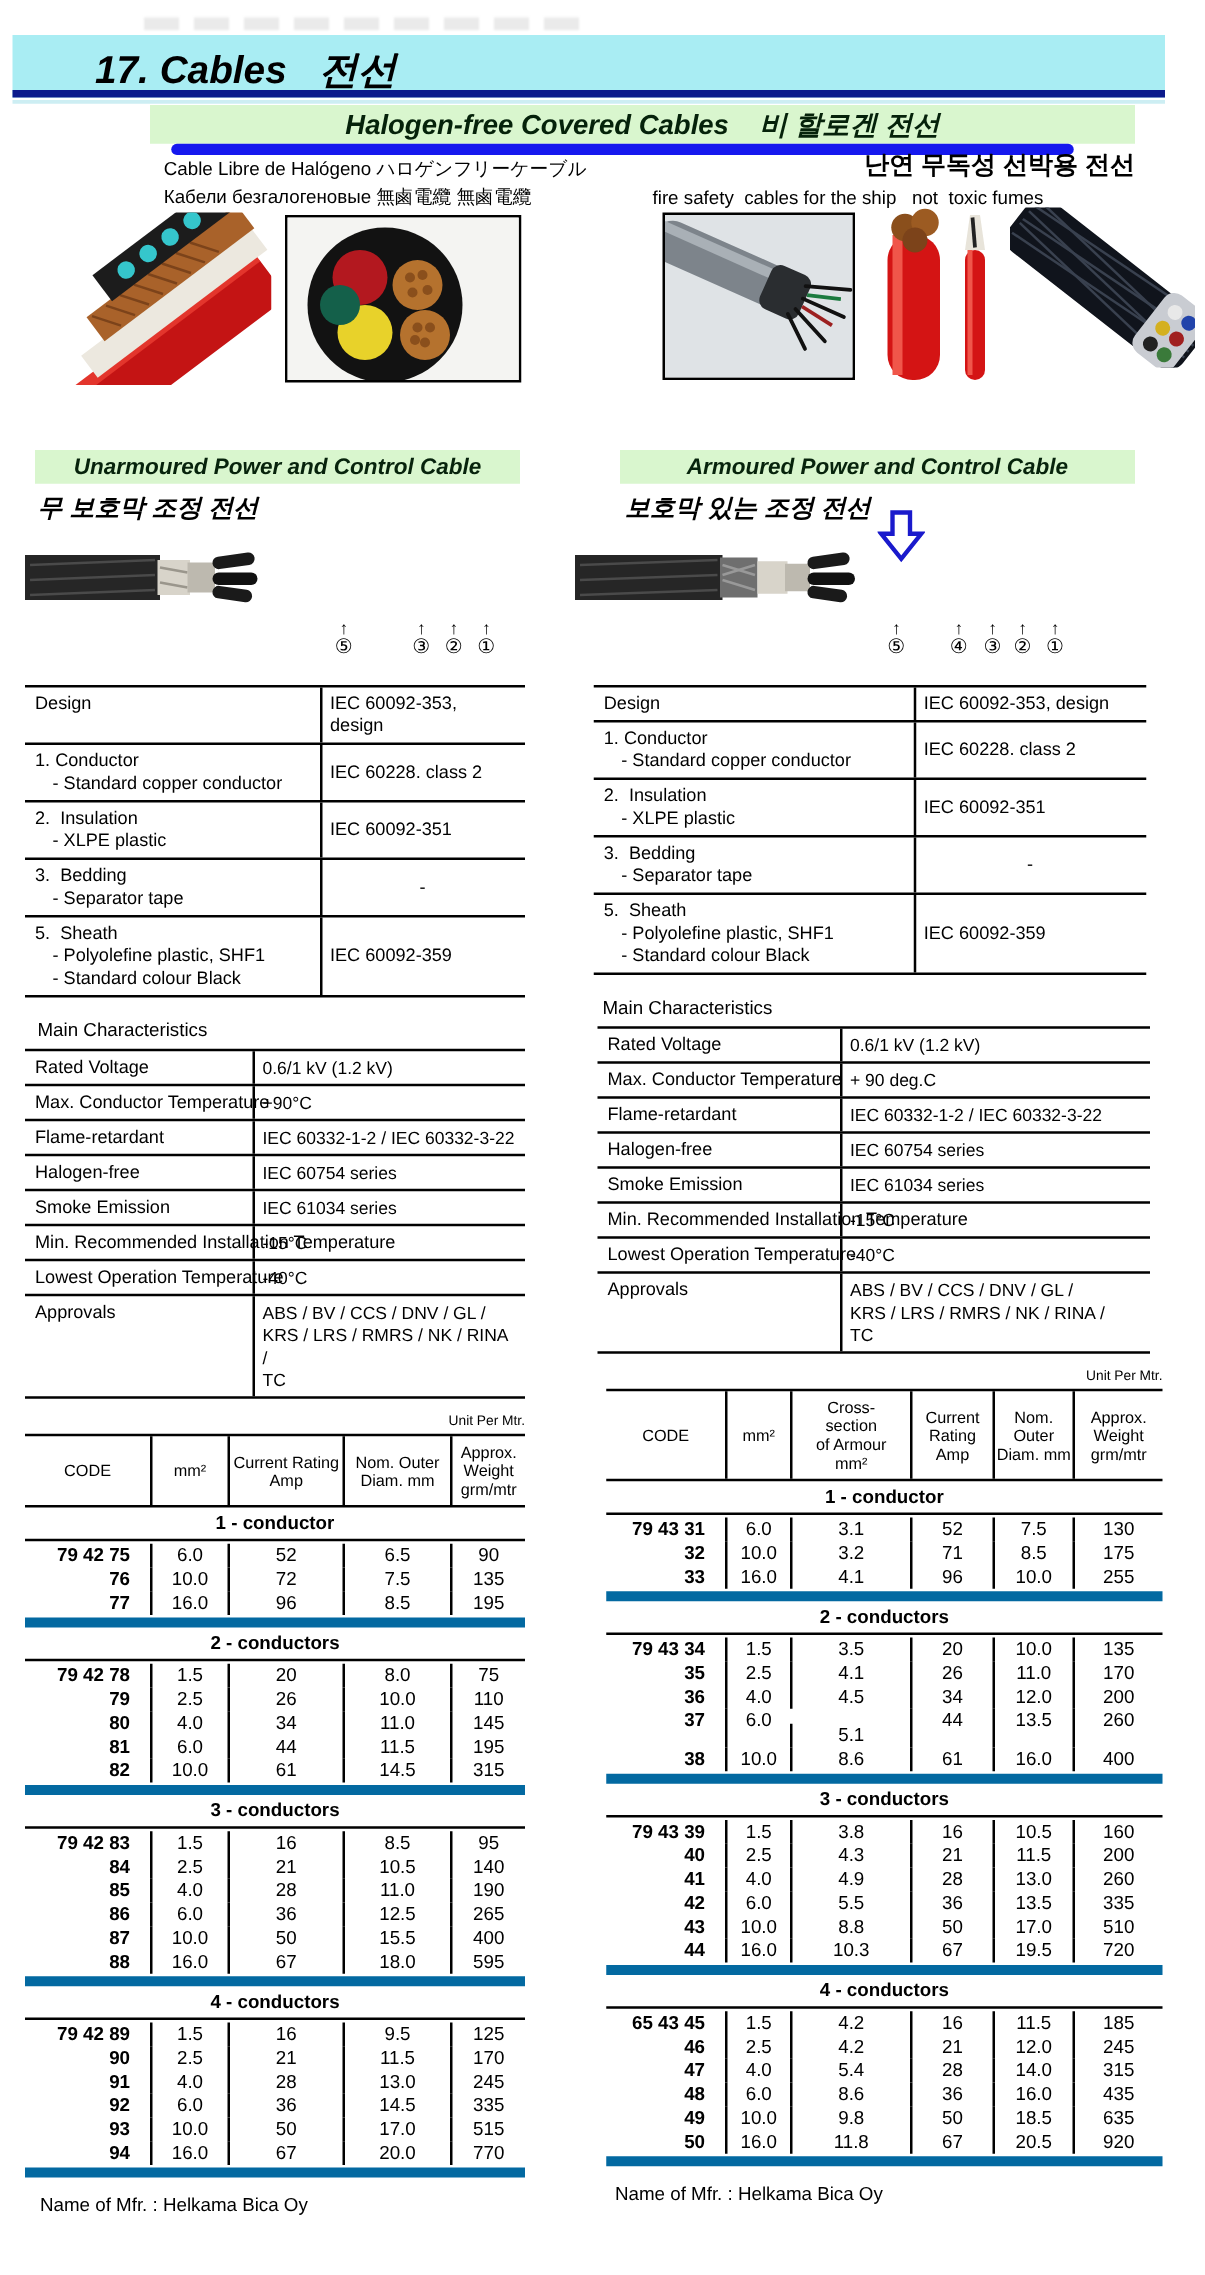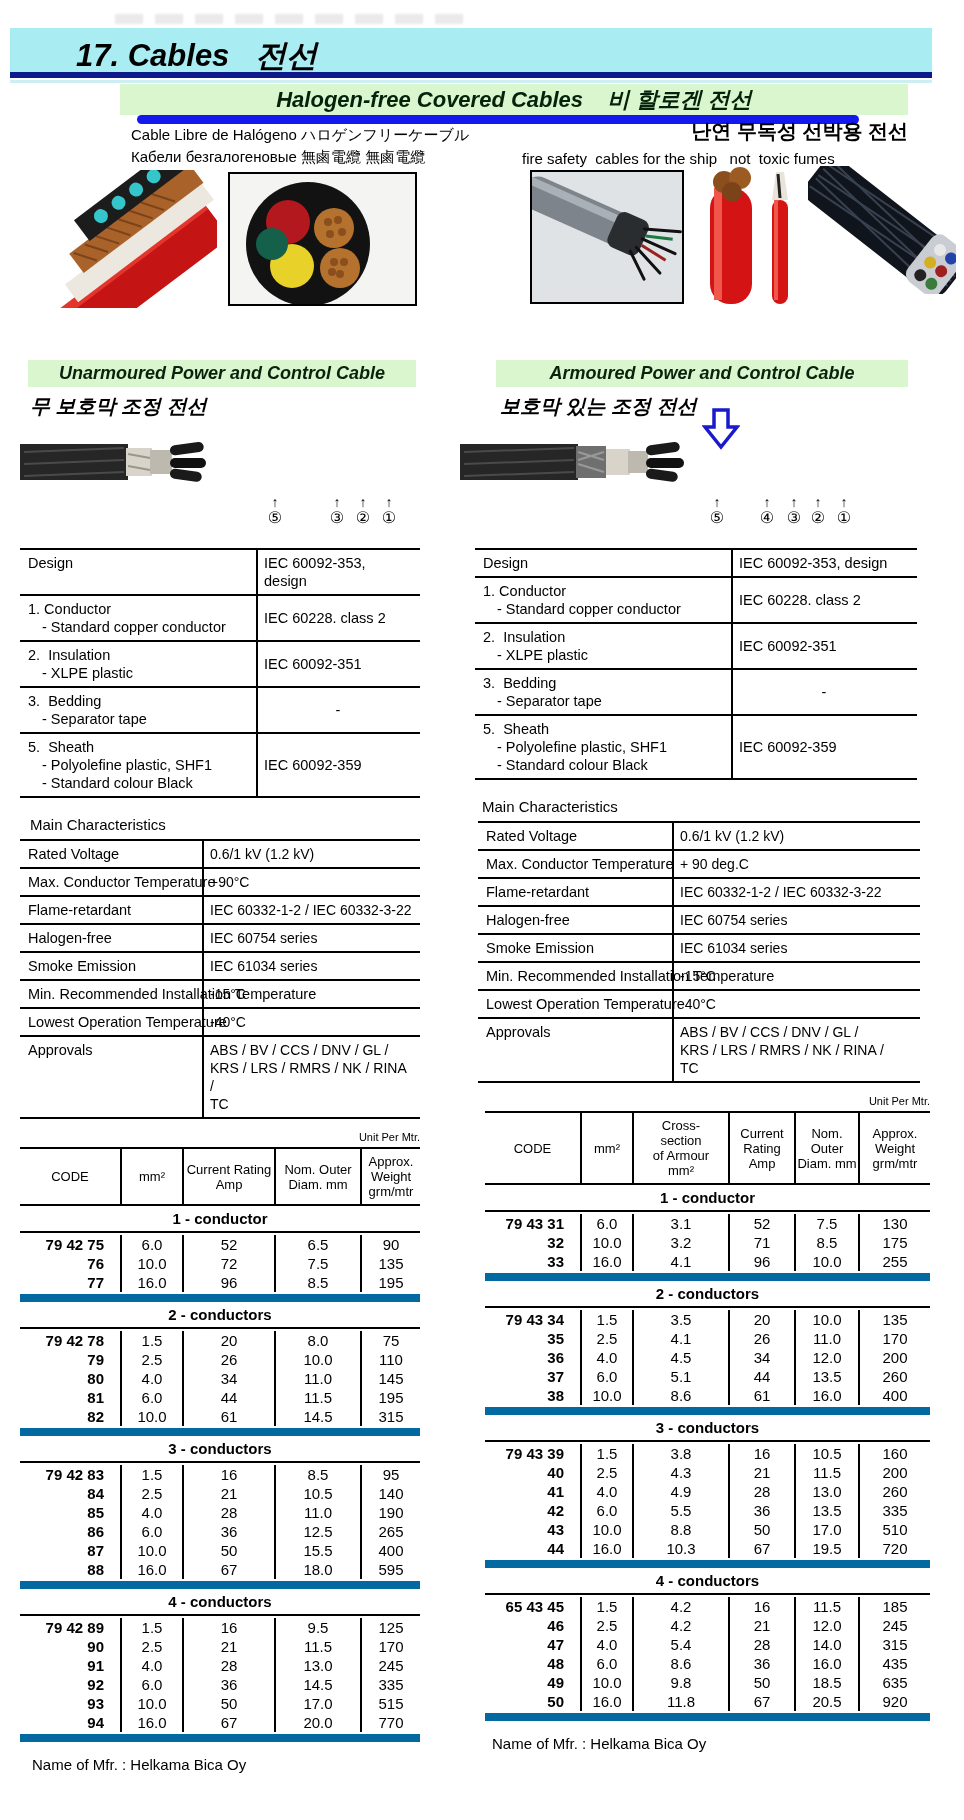--- a/index.html
+++ b/index.html
@@ -796,21 +796,21 @@
             <div class="dt-cell code" style="width: 95px;">36</div>
             <div class="dt-cell" style="width: 52px;">4.0</div>
             <div class="dt-cell" style="width: 96px;">4.5</div>
             <div class="dt-cell" style="width: 66px;">34</div>
             <div class="dt-cell" style="width: 64px;">12.0</div>
             <div class="dt-cell" style="width: 72px;">200</div>
           </div>
           <div class="dt-row">
             <div class="dt-cell code" style="width: 95px;">37</div>
             <div class="dt-cell" style="width: 52px;">6.0</div>
-            <div class="dt-cell" style="width: 96px;">5.1</div>
+            <div class="dt-cell" style="width: 96px; margin-top: 12px;">5.1</div>
             <div class="dt-cell" style="width: 66px;">44</div>
             <div class="dt-cell" style="width: 64px;">13.5</div>
             <div class="dt-cell" style="width: 72px;">260</div>
           </div>
           <div class="dt-row">
             <div class="dt-cell code" style="width: 95px;">38</div>
             <div class="dt-cell" style="width: 52px;">10.0</div>
             <div class="dt-cell" style="width: 96px;">8.6</div>
             <div class="dt-cell" style="width: 66px;">61</div>
             <div class="dt-cell" style="width: 64px;">16.0</div>

